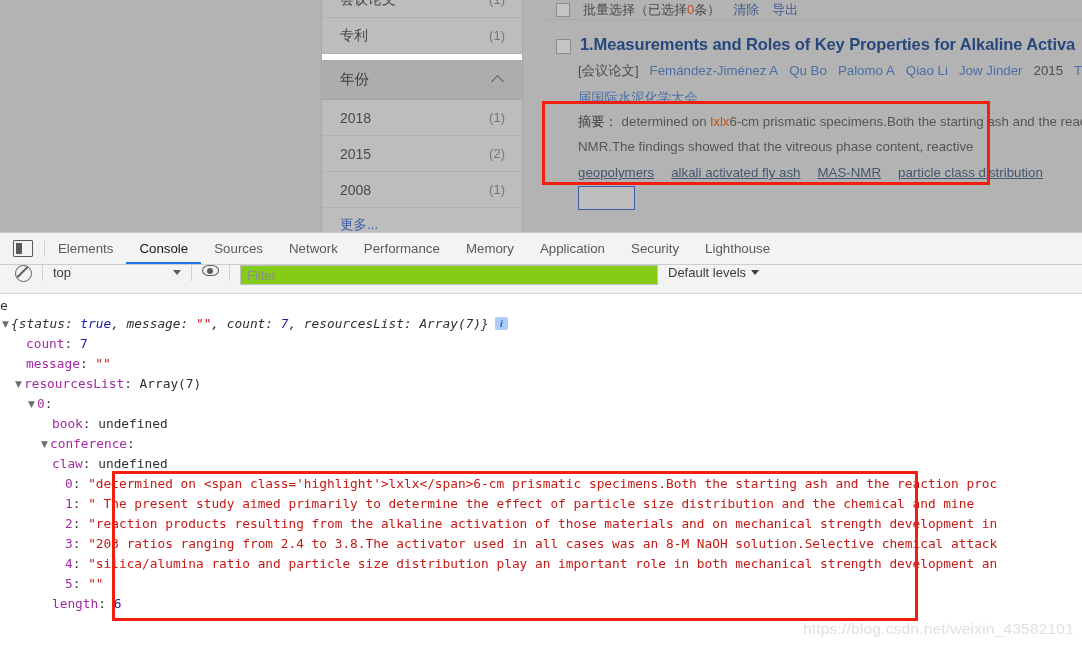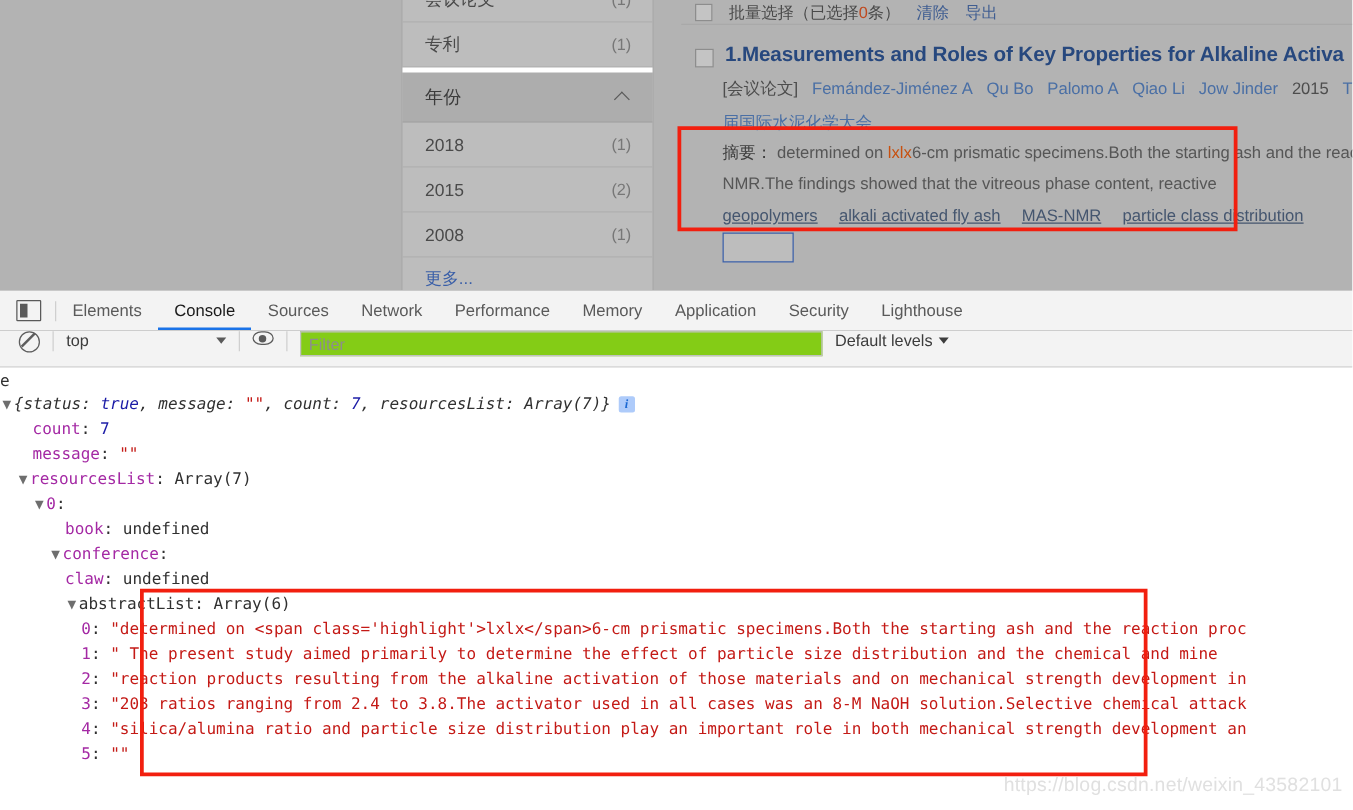--- a/index.html
+++ b/index.html
@@ -29,21 +29,21 @@
     display: flex; align-items: center; justify-content: space-between;
     height: 35px; padding: 0 17px 0 18px;
     border-bottom: 1px solid #b0b0b0;
     font-size: 14px; color: #4a4a4a;
   }
   .facet-row .cnt { font-size: 13px; color: #777; }
   .facet-header {
     display: flex; align-items: center; justify-content: space-between;
     height: 39px; padding: 0 17px 0 18px;
     background: #adadad;
-    border-top: 4px solid #ffffff;
+    border-top: 6px solid #ffffff;
     border-bottom: 1px solid #a4a4a4;
     font-size: 14.5px; color: #3c3c3c;
   }
   .chev { width: 13px; height: 13px; position: relative; }
   .chev::before {
     content: ""; position: absolute; left: 1px; top: 4px;
     width: 8px; height: 8px;
     border-left: 1.6px solid #595959; border-top: 1.6px solid #595959;
     transform: rotate(45deg);
   }
@@ -360,43 +360,43 @@
       </div>
 
       <div class="log-line ind3">
         <span class="arrow">▼</span><span class="key-prop">conference</span><span>:</span>
       </div>
 
       <div class="log-line ind4">
         <span class="key-prop">claw</span><span>: </span><span class="v-undef">undefined</span>
       </div>
 
+
+      <div class="log-line ind5">
+        <span class="idx">0</span><span>: </span><span class="v-str">"determined on &lt;span class='highlight'&gt;lxlx&lt;/span&gt;6-cm prismatic specimens.Both the starting ash and the reaction proc</span>
+      </div>
+      <div class="log-line ind5">
+        <span class="idx">1</span><span>: </span><span class="v-str">"    The present study aimed primarily to determine the effect of particle size distribution and the chemical and mine</span>
+      </div>
+      <div class="log-line ind5">
+        <span class="idx">2</span><span>: </span><span class="v-str">"reaction products resulting from the alkaline activation of those materials and on mechanical strength development in</span>
+      </div>
+      <div class="log-line ind5">
+        <span class="idx">3</span><span>: </span><span class="v-str">"203 ratios ranging from 2.4 to 3.8.The activator used in all cases was an 8-M NaOH solution.Selective chemical attack</span>
+      </div>
+      <div class="log-line ind5">
+        <span class="idx">4</span><span>: </span><span class="v-str">"silica/alumina ratio and particle size distribution play an important role in both mechanical strength development an</span>
+      </div>
+      <div class="log-line ind5">
+        <span class="idx">5</span><span>: </span><span class="v-str">""</span>
+      </div>
+
       <div class="log-line ind4">
-        <span class="arrow">▼</span><span class="key-plain">abstractList</span><span>: </span><span>Array(6)</span>
-      </div>
-
-      <div class="log-line ind5">
-        <span class="idx">0</span><span>: </span><span class="v-str">"determined on &lt;span class='highlight'&gt;lxlx&lt;/span&gt;6-cm prismatic specimens.Both the starting ash and the reaction proc</span>
-      </div>
-      <div class="log-line ind5">
-        <span class="idx">1</span><span>: </span><span class="v-str">"    The present study aimed primarily to determine the effect of particle size distribution and the chemical and mine</span>
-      </div>
-      <div class="log-line ind5">
-        <span class="idx">2</span><span>: </span><span class="v-str">"reaction products resulting from the alkaline activation of those materials and on mechanical strength development in</span>
-      </div>
-      <div class="log-line ind5">
-        <span class="idx">3</span><span>: </span><span class="v-str">"203 ratios ranging from 2.4 to 3.8.The activator used in all cases was an 8-M NaOH solution.Selective chemical attack</span>
-      </div>
-      <div class="log-line ind5">
-        <span class="idx">4</span><span>: </span><span class="v-str">"silica/alumina ratio and particle size distribution play an important role in both mechanical strength development an</span>
-      </div>
-      <div class="log-line ind5">
-        <span class="idx">5</span><span>: </span><span class="v-str">""</span>
-      </div>
-
+        <span class="key-prop">length</span><span>: </span><span class="v-num">6</span>
+      </div>
 
     </div>
   </div>
 
   <div class="redbox-bottom"></div>
   <div class="watermark">https://blog.csdn.net/weixin_43582101</div>
 
 </div>
 
 </body></html>

